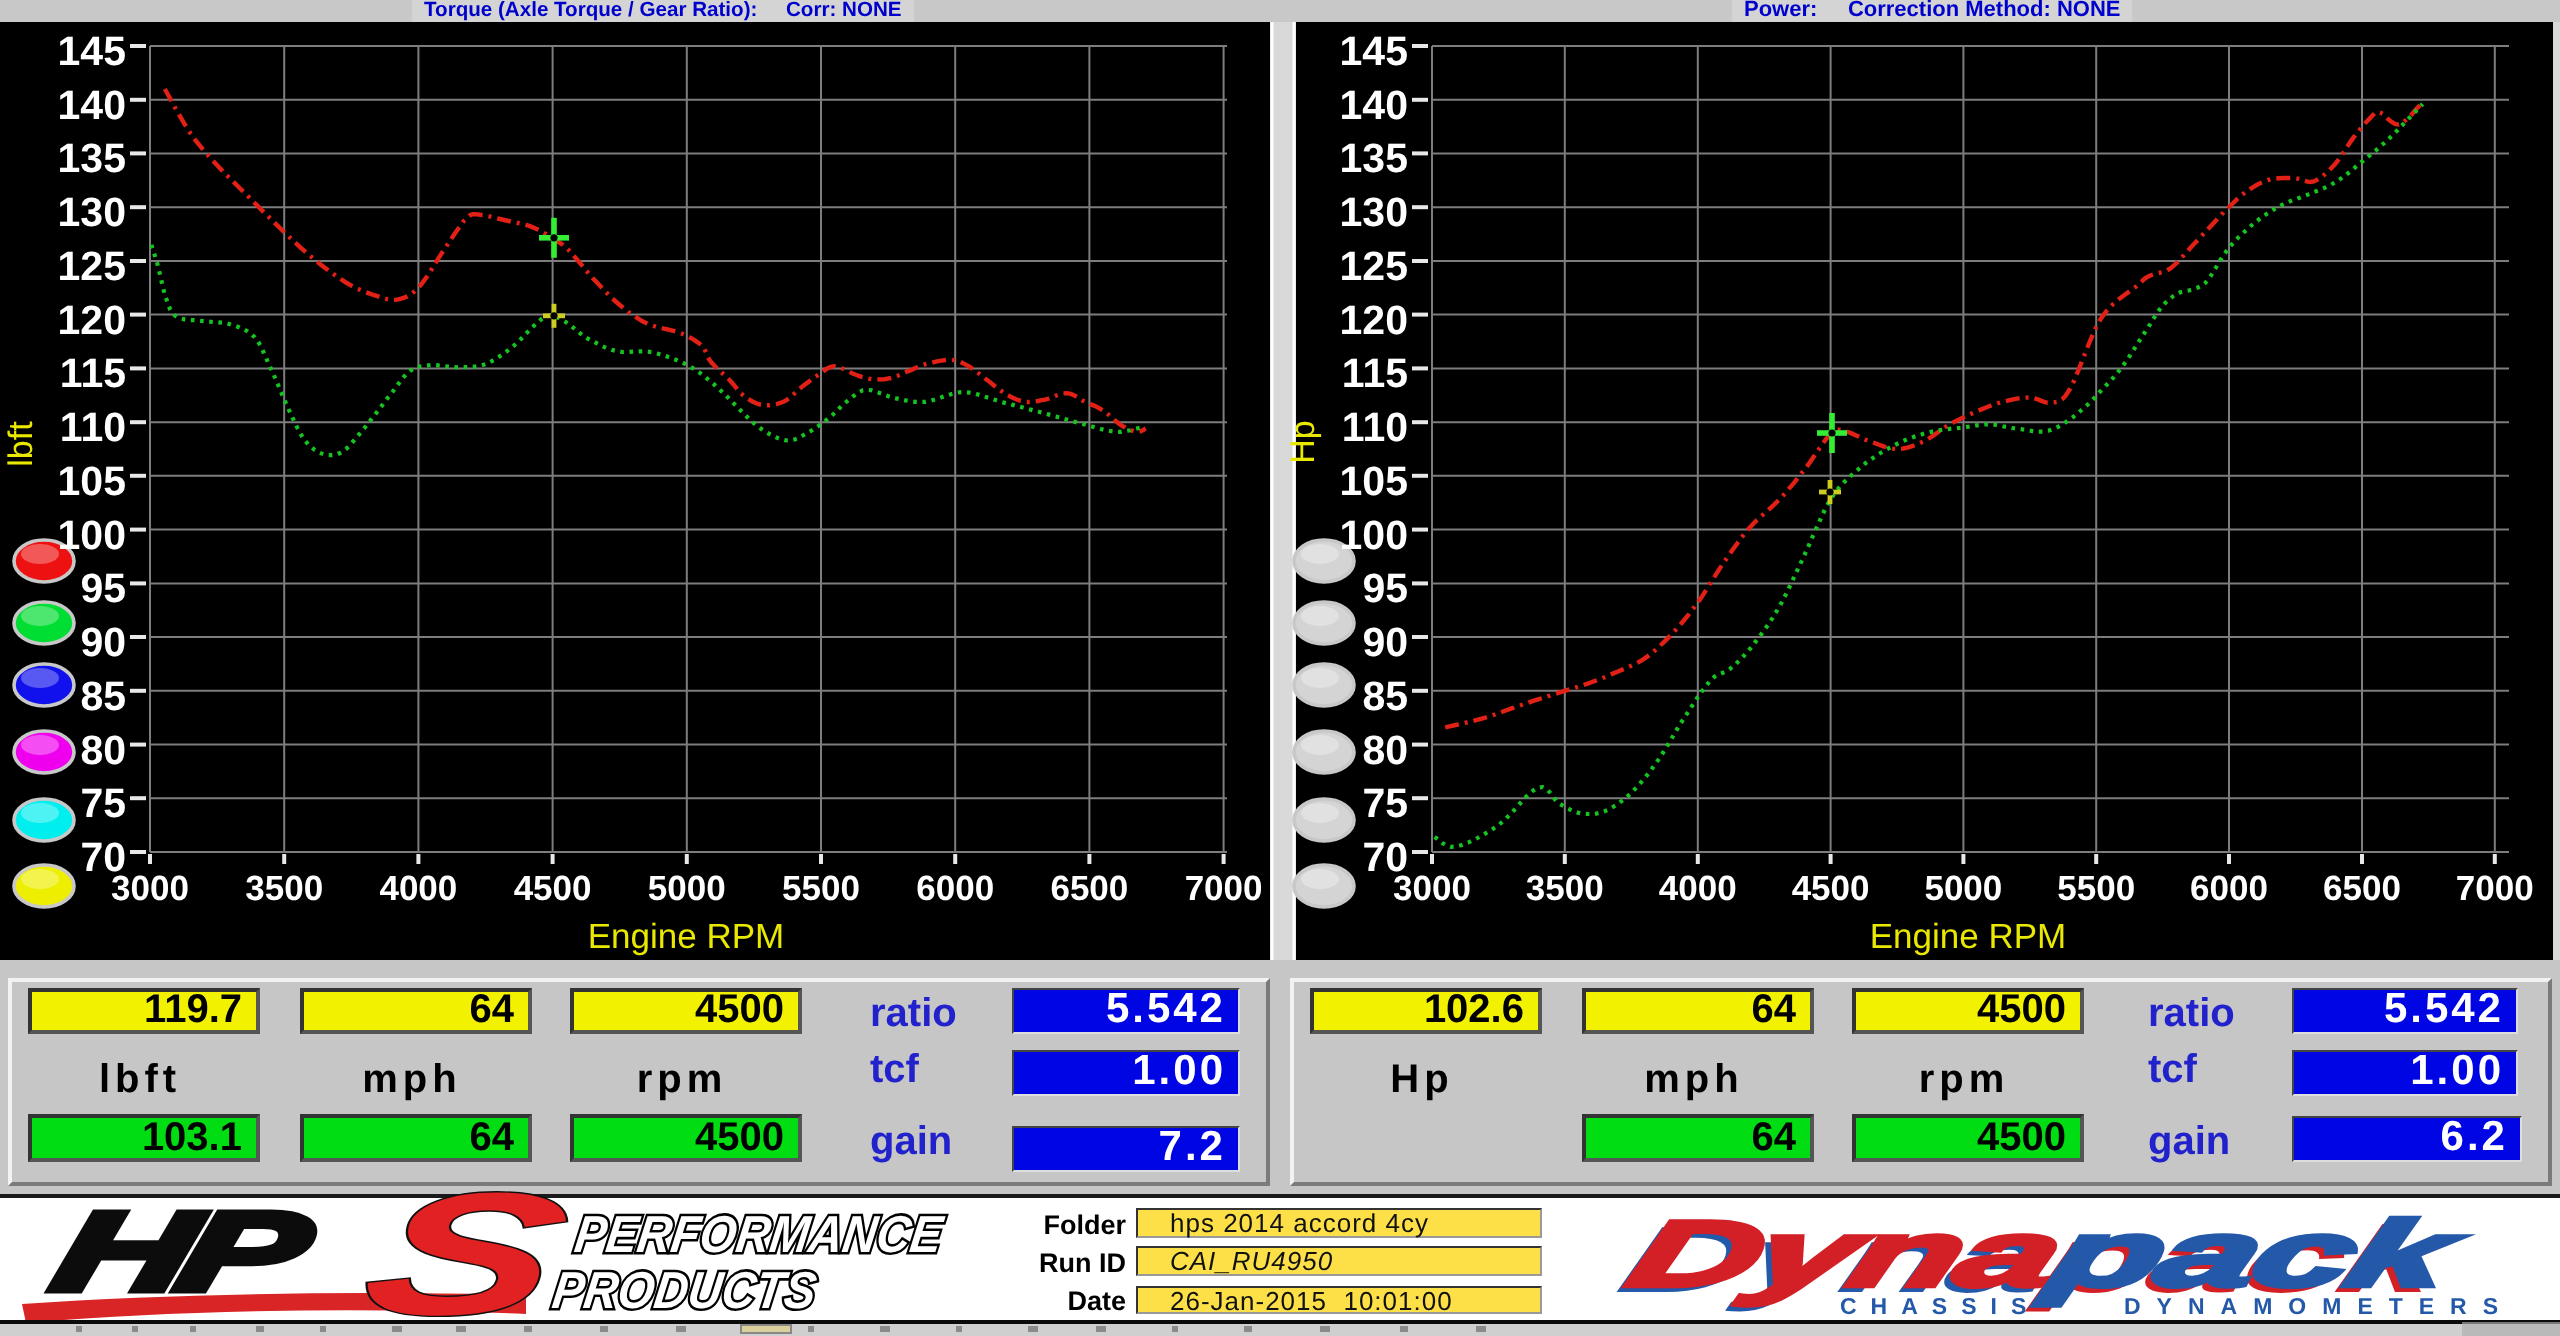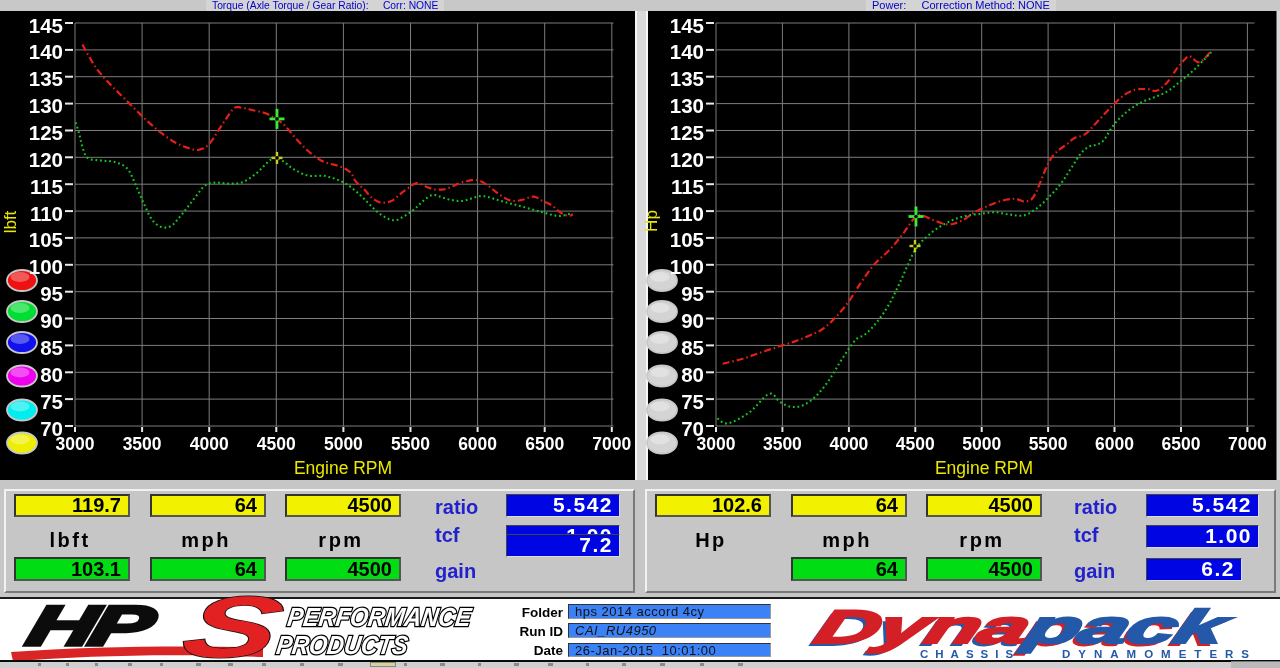--- a/index.html
+++ b/index.html
@@ -1,23 +1,23 @@
 <!DOCTYPE html>
 <html><head><meta charset="utf-8"><style>
 * { margin:0; padding:0; box-sizing:border-box; }
 body { width:1280px; height:668px; background:#000; font-family:"Liberation Sans",sans-serif; position:relative; overflow:hidden; }
 .abs { position:absolute; }
-.hdrtxt { position:absolute; top:0; height:11px; line-height:11px; font-size:11px; font-weight:normal; color:#0000cc; background:#d4d4d4; padding:0 6px; white-space:nowrap; }
+.hdrtxt { position:absolute; top:0; height:11px; line-height:11px; font-size:11px; font-weight:bold; color:#0000cc; background:#d4d4d4; padding:0 6px; white-space:nowrap; }
 .ybox { position:absolute; width:116px; height:23px; background:#f2f200; border:2px solid; border-color:#333 #555 #555 #333; color:#000; font-size:20px; font-weight:bold; text-align:right; line-height:19px; padding-right:7px; }
 .gbox { position:absolute; width:116px; height:24px; background:#00dd12; border:2px solid; border-color:#333 #555 #555 #333; color:#000; font-size:20px; font-weight:bold; text-align:right; line-height:20px; padding-right:7px; }
 .bbox { position:absolute; width:114.5px; height:23px; background:#0005e4; border:1.5px solid; border-color:#444 #ddd #ddd #444; color:#fff; font-size:21px; font-weight:bold; text-align:right; line-height:20px; padding-right:6px; letter-spacing:1.5px; }
 .mlab { position:absolute; color:#000; font-size:20px; font-weight:bold; letter-spacing:2.5px; text-align:center; width:120px; }
 .blab { position:absolute; color:#2222cc; font-size:20px; font-weight:bold; }
 .flab { position:absolute; color:#000; font-size:13.5px; font-weight:bold; text-align:right; width:60px; }
-.fbox { position:absolute; width:203px; height:14.5px; background:#3b82f6; border:1px solid; border-color:#333 #999 #999 #333; font-size:13px; color:#111; line-height:13px; padding-left:6px; letter-spacing:0.5px; }
+.fbox { position:absolute; width:203px; height:14.5px; background:#fde047; border:1px solid; border-color:#333 #999 #999 #333; font-size:13px; color:#111; line-height:13px; padding-left:16px; letter-spacing:0.5px; }
 </style></head>
 <body>
 
 <div class="abs" style="left:0;top:0;width:1280px;height:11px;background:#c8c8c8;"></div>
 <div class="hdrtxt" style="left:206px;font-size:10.3px;">Torque (Axle Torque / Gear Ratio): &nbsp;&nbsp;&nbsp; Corr: NONE</div>
 <div class="hdrtxt" style="left:866px;">Power: &nbsp;&nbsp;&nbsp; Correction Method: NONE</div>
 
 <svg class="abs" style="left:0;top:11px;" width="1280" height="469" viewBox="0 11 1280 469">
 <rect x="0" y="11" width="1280" height="469" fill="#000"></rect>
 <rect x="635" y="11" width="13" height="469" fill="#d9d9d9"></rect>
@@ -238,27 +238,27 @@
 <div class="ybox" style="left:791px;top:494px;">64</div>
 <div class="ybox" style="left:926px;top:494px;">4500</div>
 <div class="gbox" style="left:655px;top:557px;margin-top:48px;">108.7</div>
 <div class="gbox" style="left:791px;top:557px;">64</div>
 <div class="gbox" style="left:926px;top:557px;">4500</div>
 <div class="mlab" style="left:651px;top:529px;">Hp</div>
 <div class="mlab" style="left:787px;top:529px;">mph</div>
 <div class="mlab" style="left:922px;top:529px;">rpm</div>
 <div class="bbox" style="left:505.5px;top:494px;">5.542</div>
 <div class="bbox" style="left:505.5px;top:524.5px;">1.00</div>
-<div class="bbox" style="left:505.5px;top:534px;padding-left:28px;">7.2</div>
+<div class="bbox" style="left:505.5px;top:563px;padding-left:28px;">7.2</div>
 <div class="blab" style="left:435px;top:496px;">ratio</div>
 <div class="blab" style="left:435px;top:524px;">tcf</div>
 <div class="blab" style="left:435px;top:559.5px;">gain</div>
 <div class="bbox" style="left:1146px;top:494px;width:113px;">5.542</div>
 <div class="bbox" style="left:1146px;top:524.5px;width:113px;">1.00</div>
-<div class="bbox" style="left:1146px;top:557.5px;width:96px;">6.2</div>
+<div class="bbox" style="left:1146px;top:557.5px;width:115px;">6.2</div>
 <div class="blab" style="left:1074px;top:496px;">ratio</div>
 <div class="blab" style="left:1074px;top:524px;">tcf</div>
 <div class="blab" style="left:1074px;top:559.5px;">gain</div>
 
 <div class="abs" style="left:0;top:597px;width:1280px;height:64px;background:#fff;border-top:2px solid #1a1a1a;"></div>
 
 <svg class="abs" style="left:0;top:595px;" width="520" height="70" viewBox="0 0 520 70">
 <path d="M11,57 C90,51.5 180,50.5 263,52.5 L263,62 C180,58.5 90,60 13,66.5 Z" fill="#d92525"></path>
 <g transform="translate(24,50) skewX(-15) scale(1.66,1)">
 <text x="0" y="0" font-family="'Liberation Sans',sans-serif" font-weight="bold" font-style="italic" font-size="56" fill="#0c0c0c" stroke="#0c0c0c" stroke-width="3.4" letter-spacing="-3">HP</text>

